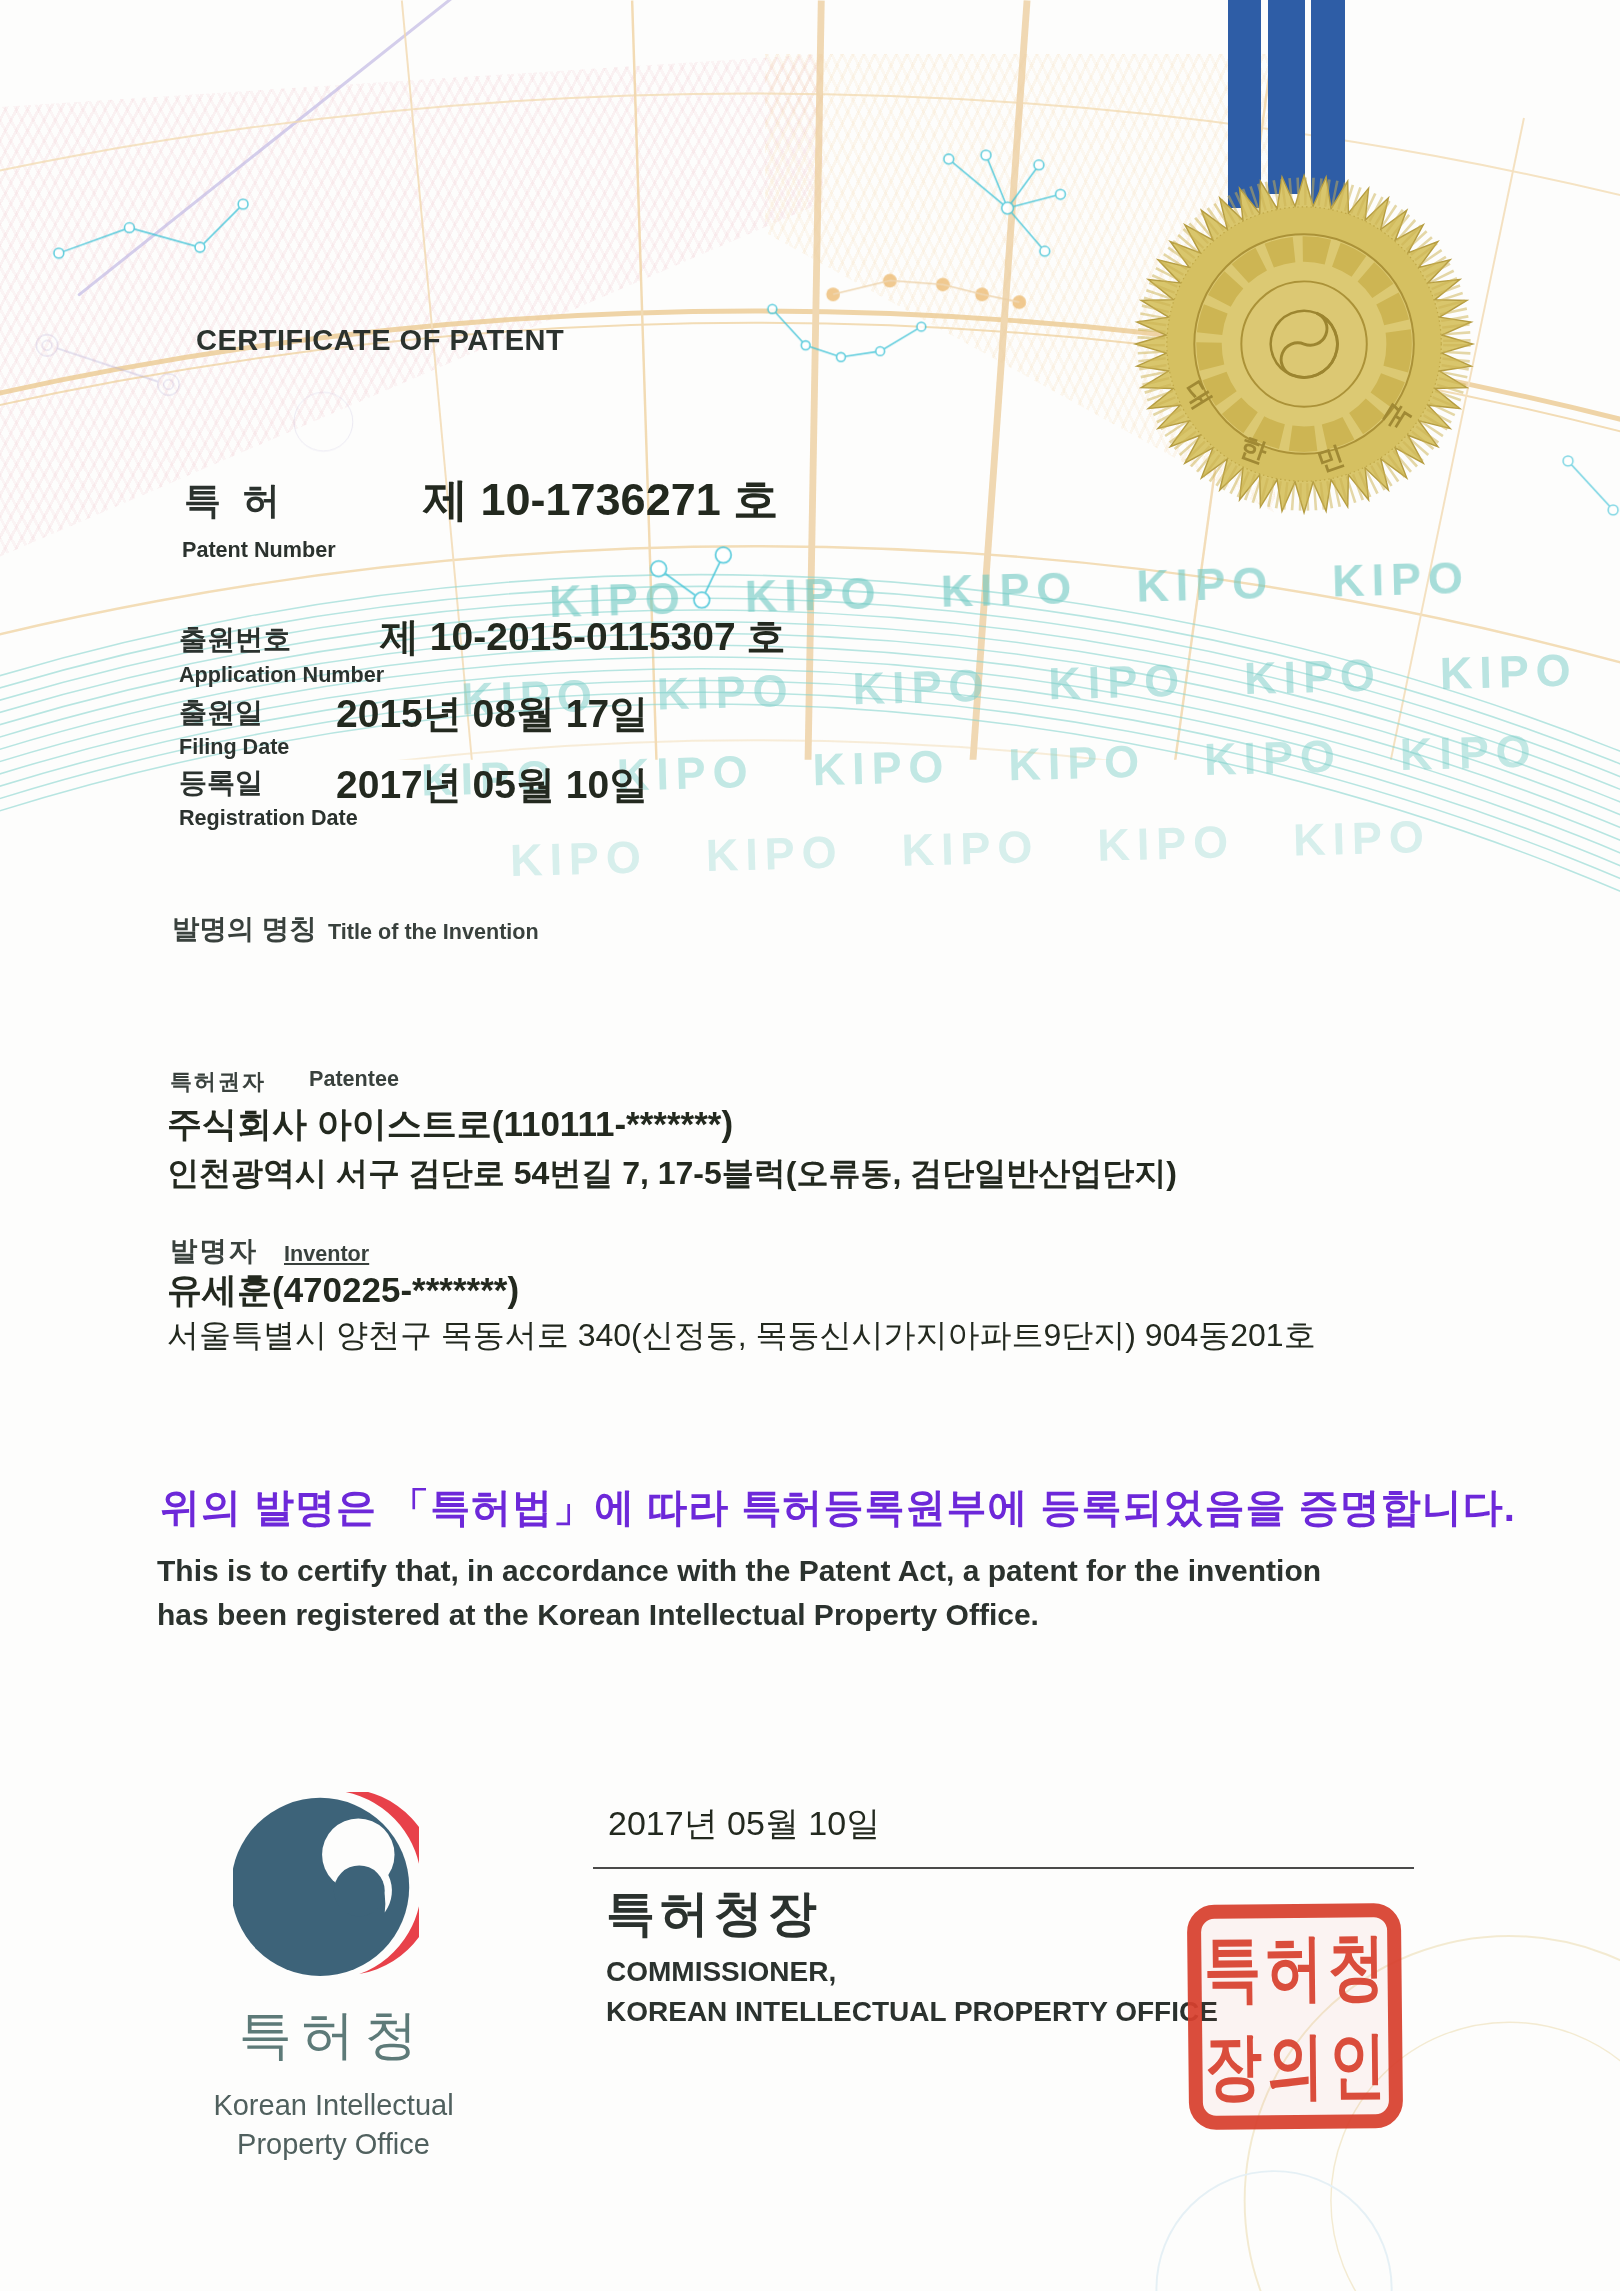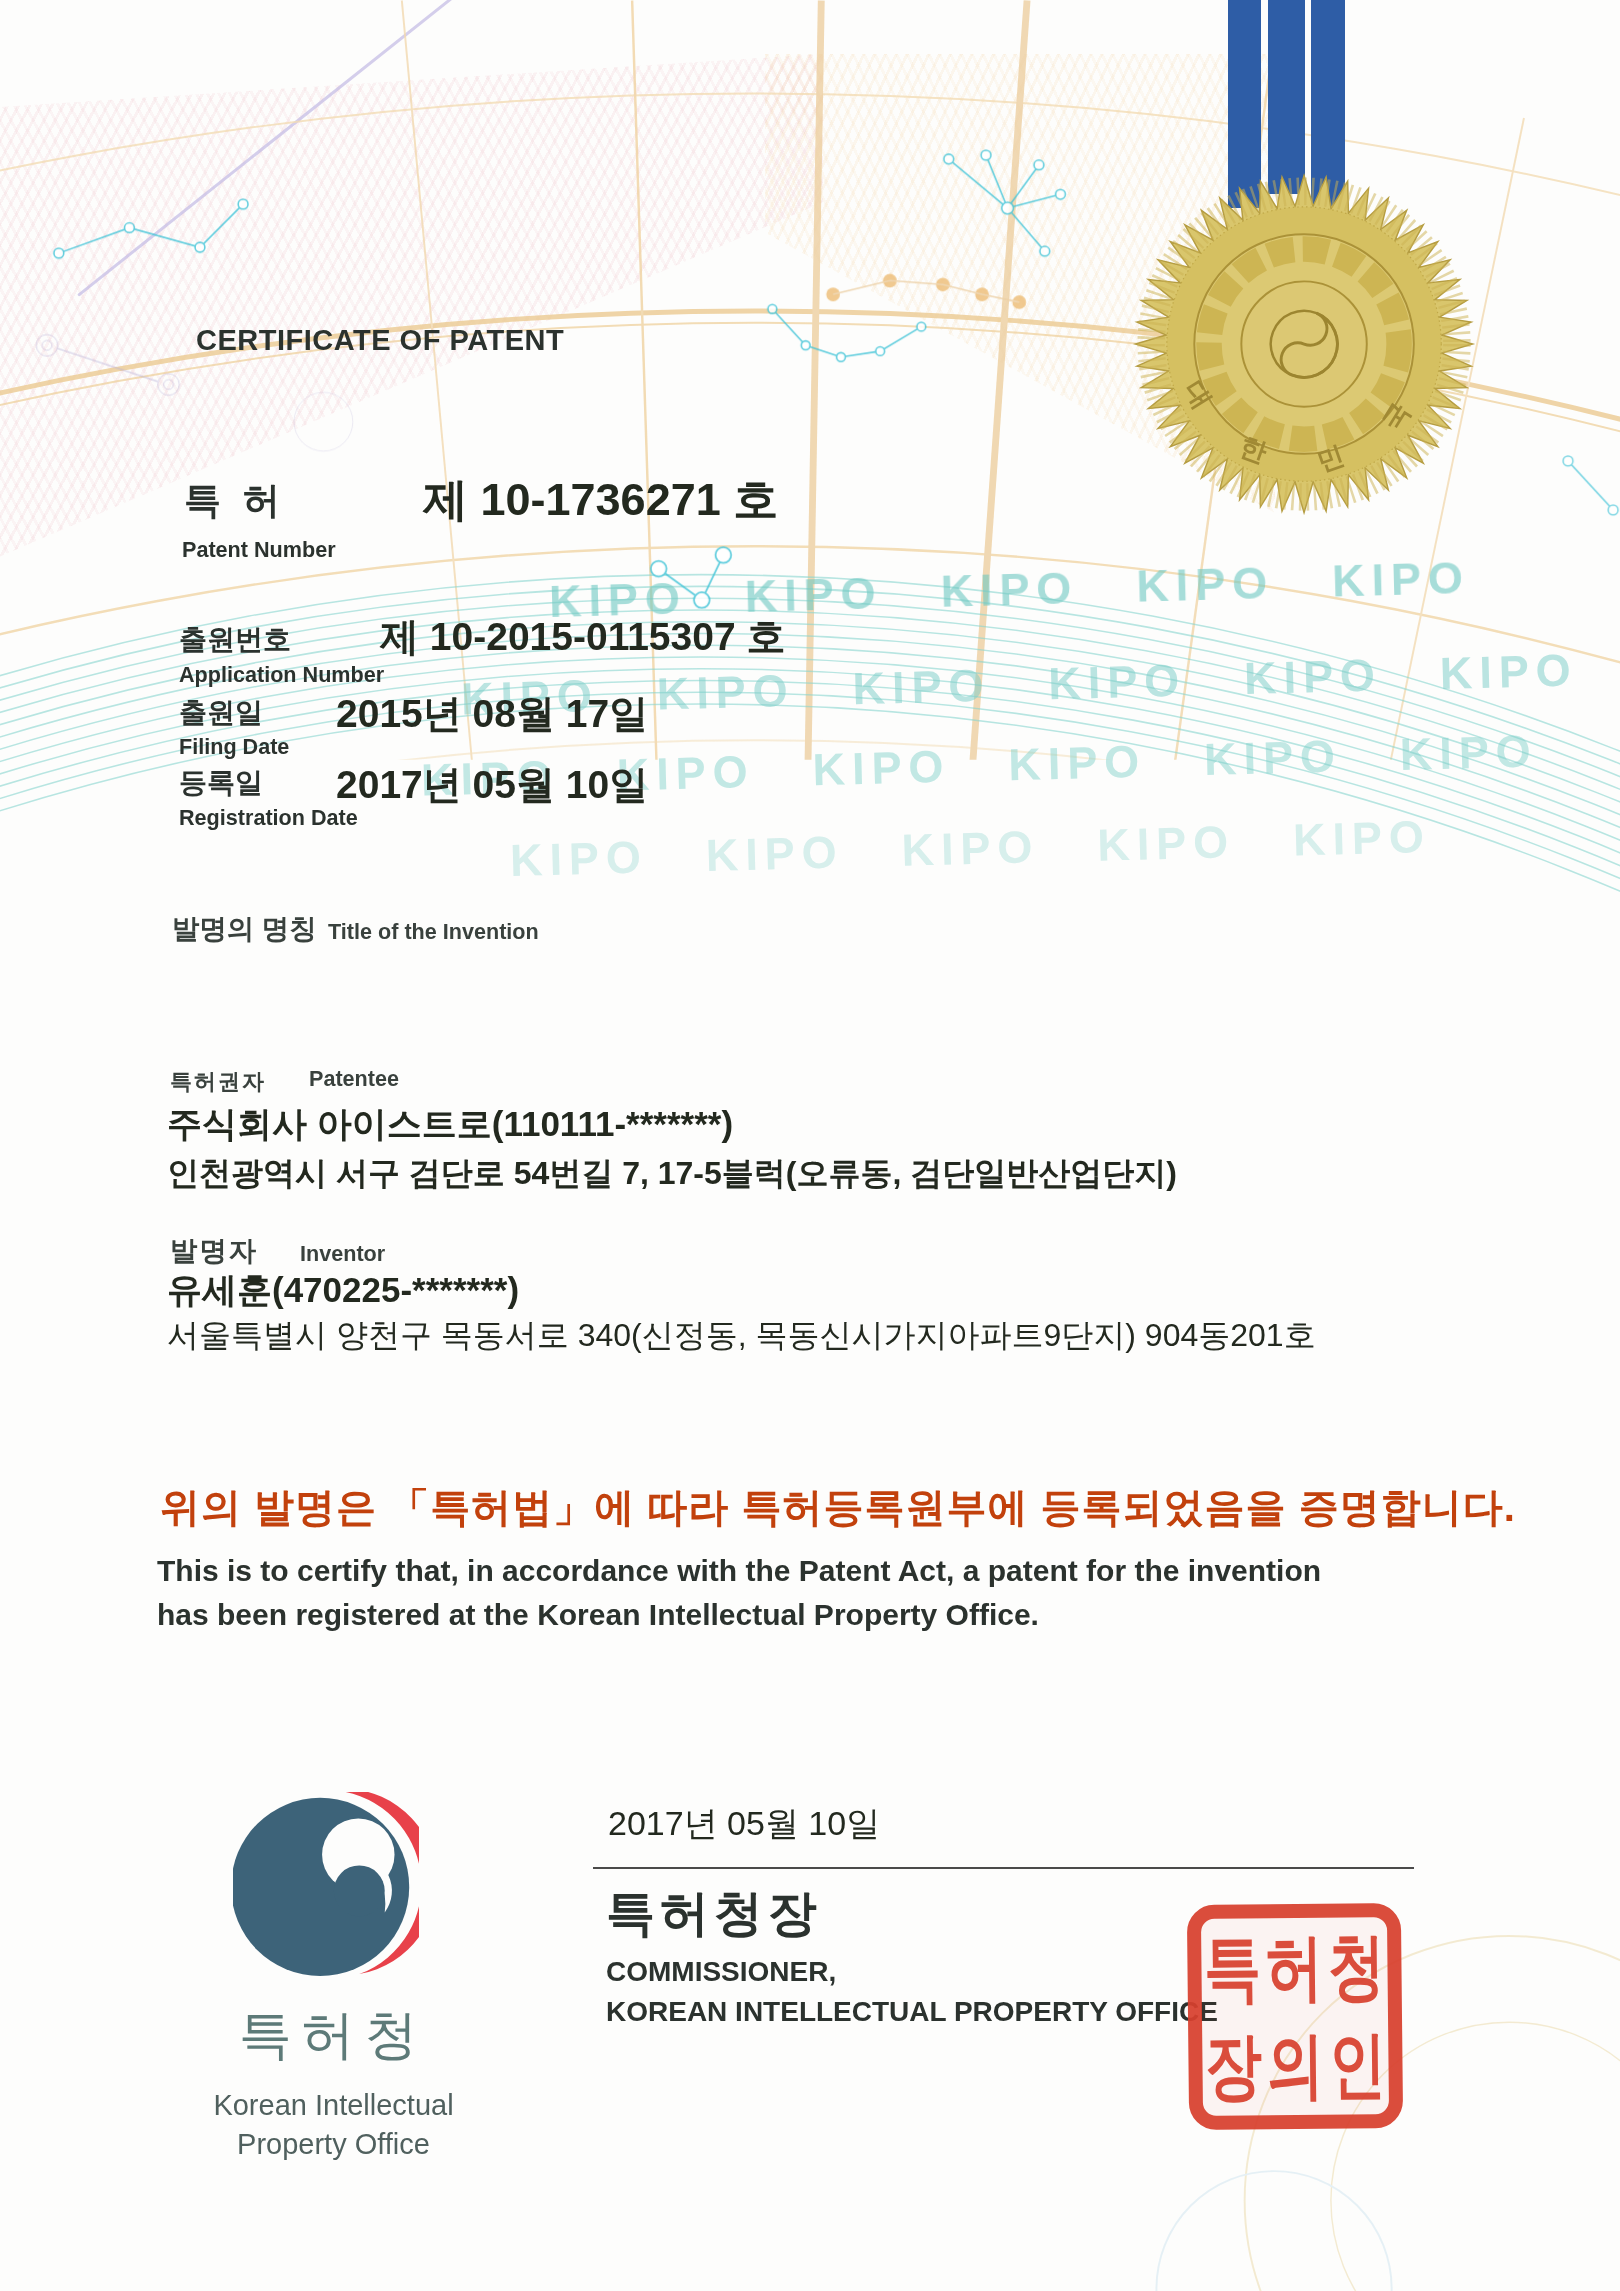--- a/index.html
+++ b/index.html
@@ -214,25 +214,25 @@
 
   <div class="t" style="left:172px;top:915px;font-size:27.4px;font-weight:600;color:#39413d;">발명의 명칭</div>
   <div class="t" style="left:328px;top:921px;font-size:21.6px;font-weight:600;color:#39413d;">Title of the Invention</div>
 
   <div class="t" style="left:170px;top:1070px;font-size:22px;font-weight:600;color:#39413d;letter-spacing:2px;">특허권자</div>
   <div class="t" style="left:309px;top:1068px;font-size:21.6px;font-weight:600;color:#39413d;">Patentee</div>
   <div class="t" style="left:167px;top:1106px;font-size:35px;font-weight:700;color:#23291f;">주식회사 아이스트로(110111-*******)</div>
   <div class="t" style="left:167px;top:1157px;font-size:32px;font-weight:700;color:#23291f;">인천광역시 서구 검단로 54번길 7, 17-5블럭(오류동, 검단일반산업단지)</div>
 
   <div class="t" style="left:170px;top:1237px;font-size:27.4px;font-weight:600;color:#39413d;letter-spacing:2px;">발명자</div>
-  <div class="t" style="left:300px;top:1243px;font-size:21.6px;font-weight:600;color:#39413d;">Inventor</div>
+  <div class="t" style="left:284px;top:1243px;font-size:21.6px;font-weight:600;color:#39413d;text-decoration:underline;">Inventor</div>
   <div class="t" style="left:167px;top:1272px;font-size:35px;font-weight:700;color:#23291f;">유세훈(470225-*******)</div>
   <div class="t" style="left:167px;top:1319px;font-size:32px;font-weight:400;color:#23291f;">서울특별시 양천구 목동서로 340(신정동, 목동신시가지아파트9단지) 904동201호</div>
 
-  <div class="t" style="left:160px;top:1486px;font-size:40px;font-weight:700;letter-spacing:1px;color:#c2410c;">위의 발명은 「특허법」에 따라 특허등록원부에 등록되었음을 증명합니다.</div>
+  <div class="t" style="left:160px;top:1486px;font-size:40px;font-weight:700;letter-spacing:1px;color:#6d28d9;">위의 발명은 「특허법」에 따라 특허등록원부에 등록되었음을 증명합니다.</div>
   <div class="t" style="left:157px;top:1555px;font-size:30px;font-weight:700;color:#2b322e;">This is to certify that, in accordance with the Patent Act, a patent for the invention</div>
   <div class="t" style="left:157px;top:1599px;font-size:30px;font-weight:700;color:#2b322e;">has been registered at the Korean Intellectual Property Office.</div>
 
   <svg class="abs" style="left:233px;top:1792px;" width="186" height="186" viewBox="0 0 190 190">
     <g transform="translate(95,95)">
       <path d="M 2,-97 A 97,97 0 0 1 34,91 A 92,92 0 0 0 2,-97 Z" fill="#e8414a"></path>
       <circle cx="-6" cy="2" r="91" fill="#3d6379"></circle>
       <circle cx="33" cy="-31" r="37" fill="#fdfdfc"></circle>
       <path d="M 33,-31 A 37,37 0 0 1 60,28 A 60,60 0 0 0 33,-31 Z" fill="#fdfdfc"></path>
       <circle cx="34" cy="6" r="26" fill="#3d6379"></circle>

